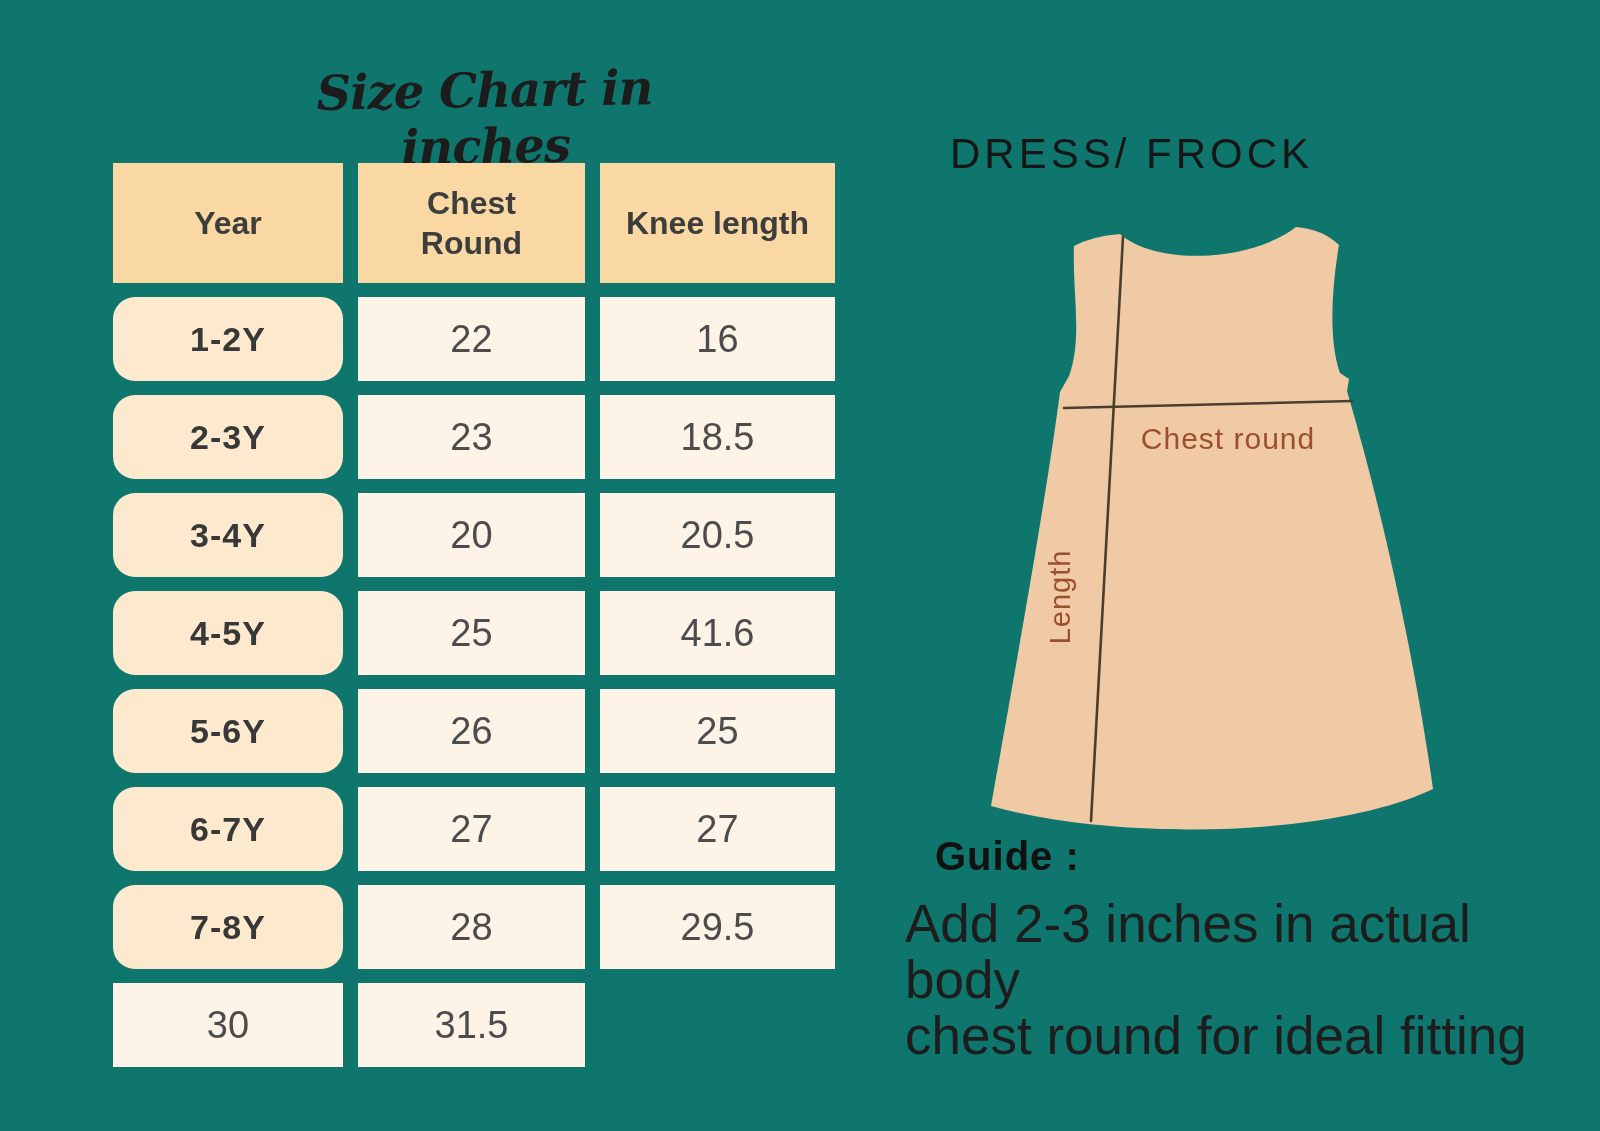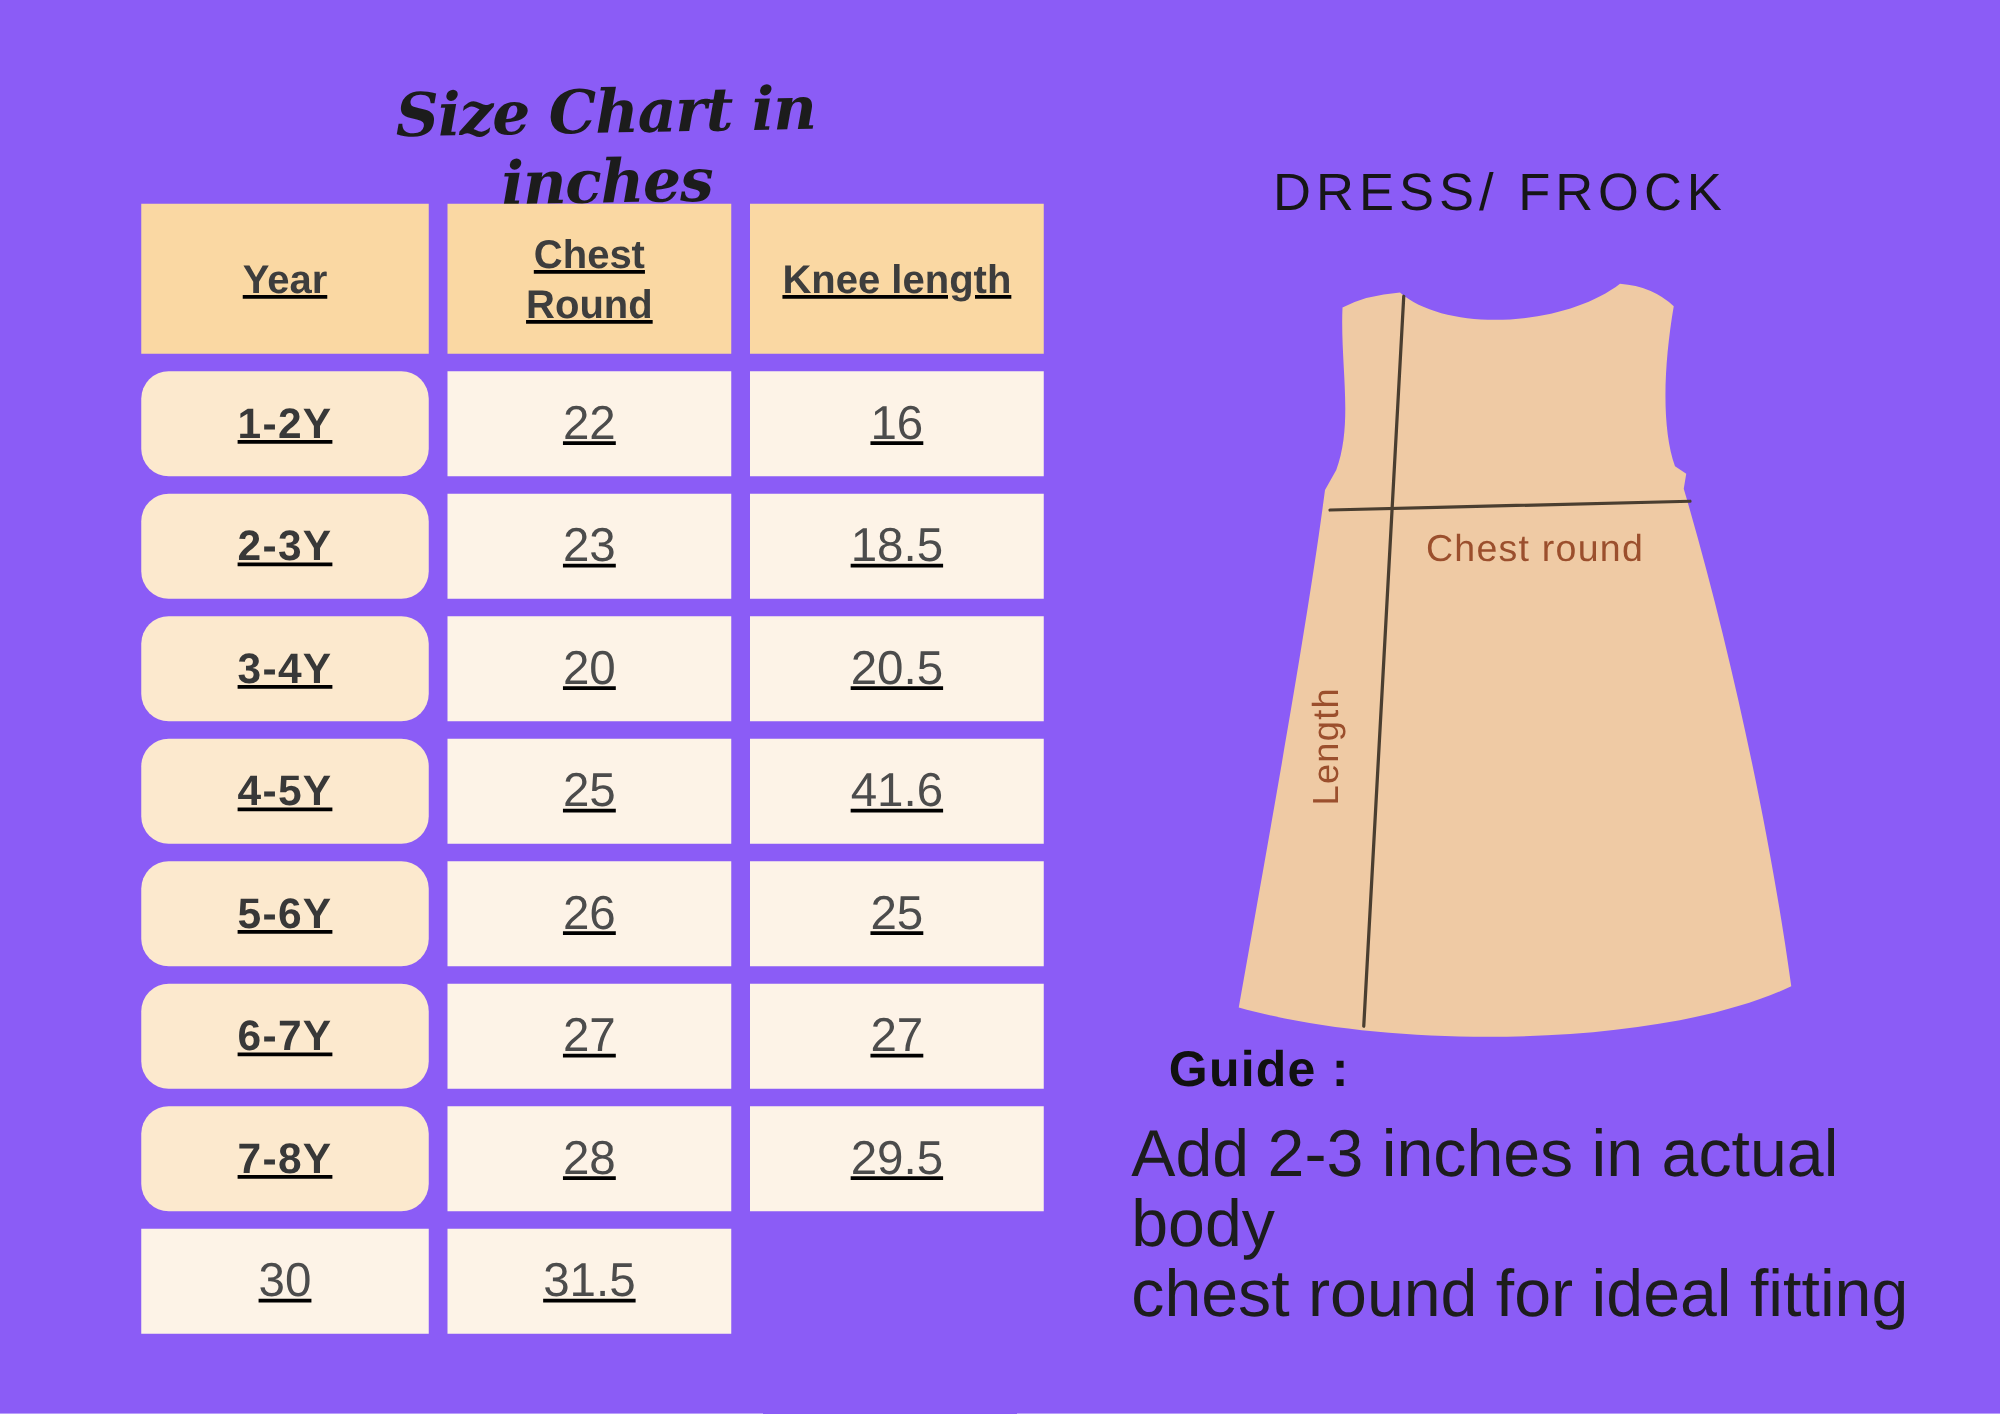--- a/index.html
+++ b/index.html
@@ -1,43 +1,43 @@
 <!DOCTYPE html>
 <html><head>
 <meta charset="utf-8">
 <style>
   html,body{margin:0;padding:0;background:#ffffff;}
   .canvas{
-    position:relative;width:1600px;height:1131px;background:#8b5cf6;overflow:hidden;
+    position:relative;width:1600px;height:1131px;background:#0f766e;overflow:hidden;
     font-family:"Liberation Sans",sans-serif;
   }
   
   .script-title{
     position:absolute;left:230px;top:62px;width:510px;text-align:center;
     font-family:"DejaVu Serif",serif;font-style:italic;font-weight:700;
     font-size:48px;letter-spacing:-1px;color:#1c1c1c;transform:rotate(-1deg);
   }
   
   .size-table{
     position:absolute;left:113px;top:163px;
     display:grid;
     grid-template-columns:230px 227px 235px;
     grid-template-rows:120px repeat(8,84px);
-    column-gap:15px;row-gap:14px;text-decoration:underline;
+    column-gap:15px;row-gap:14px;
   }
   .size-table > div{
     display:flex;align-items:center;justify-content:center;text-align:center;
   }
   .th{background:#FAD8A3;font-weight:700;font-size:32px;color:#3d3d3d;line-height:1.25;}
   .th.pad{padding:0 42px;}
   .ty{background:#FCE9CE;font-weight:700;font-size:34px;color:#383838;letter-spacing:1px;border-radius:22px;}
   .tv{background:#FDF3E7;font-weight:400;font-size:38px;color:#4c4c4c;}
   
   .right-head{
-    position:absolute;left:950px;top:130px;width:500px;text-align:center;
+    position:absolute;left:950px;top:130px;width:500px;text-align:left;
     font-size:42px;font-weight:400;letter-spacing:4px;color:#161616;
   }
   .dress-svg{position:absolute;left:940px;top:210px;}
   .guide-head{
     position:absolute;left:935px;top:834px;
     font-size:40px;font-weight:700;color:#111111;letter-spacing:1px;
   }
   .guide-body{
     position:absolute;left:905px;top:896px;
     font-size:53px;font-weight:400;color:#1d1d1d;line-height:56px;

